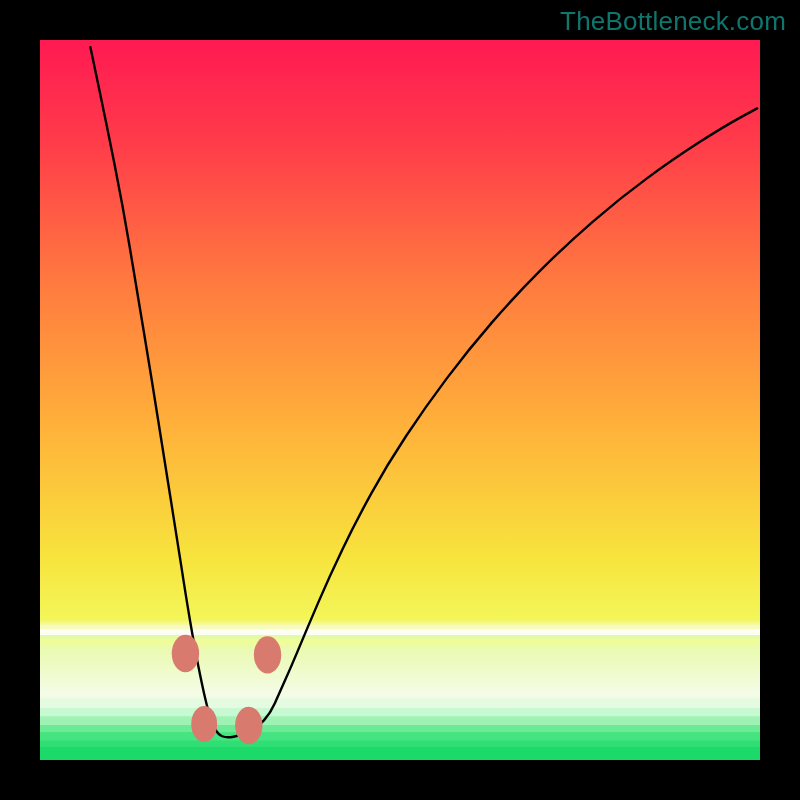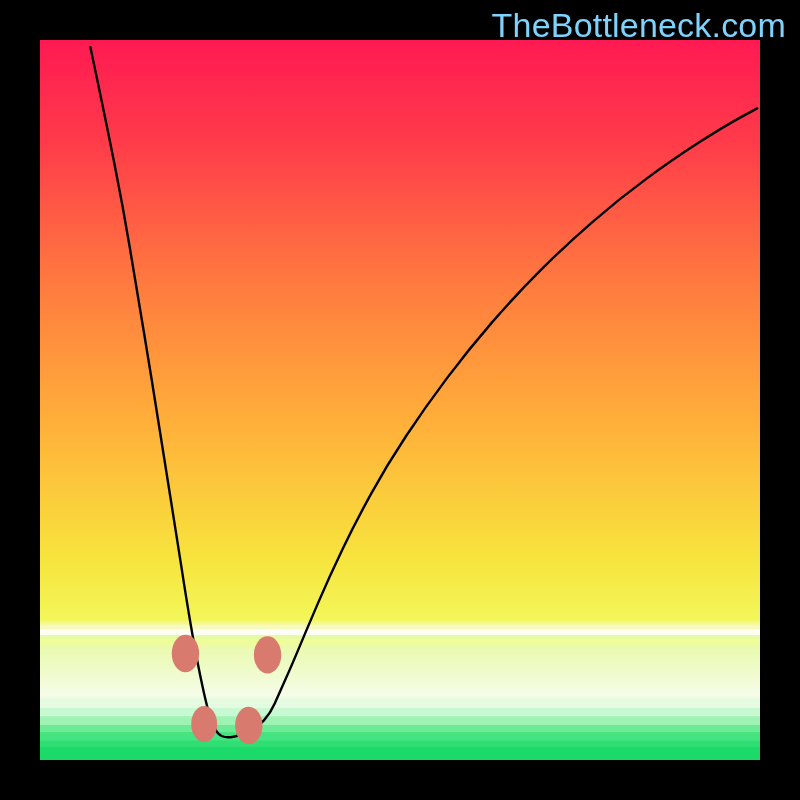--- a/index.html
+++ b/index.html
@@ -29,22 +29,22 @@
   }
   .gradient-rect {
     position: absolute;
     left: 0;
     width: 100%;
   }
   .watermark {
     position: absolute;
     top: 6px;
     right: 14px;
-    color: #7dd3fc;
-    font-size: 34px;
+    color: #0f766e;
+    font-size: 26px;
     letter-spacing: 0.2px;
     font-weight: 400;
   }
   svg.curve-layer, svg.marker-layer {
     position: absolute;
     inset: 0;
     width: 720px;
     height: 720px;
     overflow: visible;
   }

